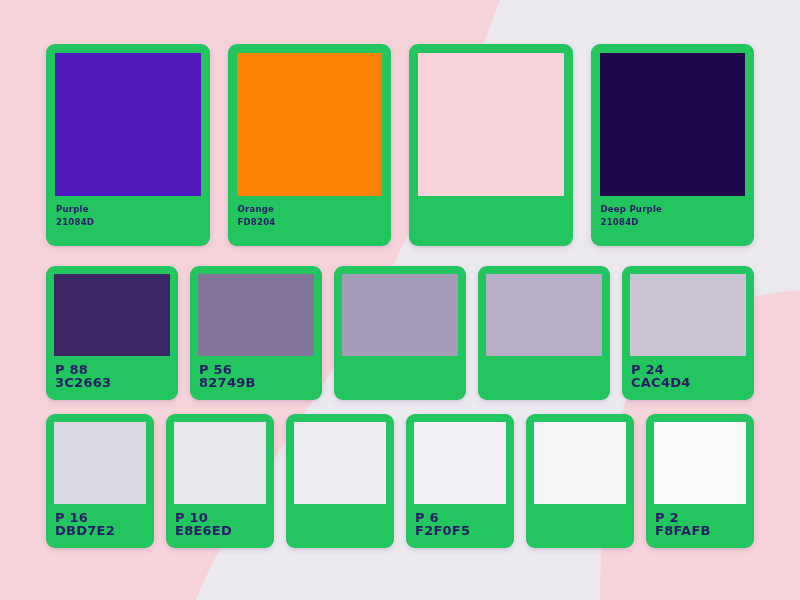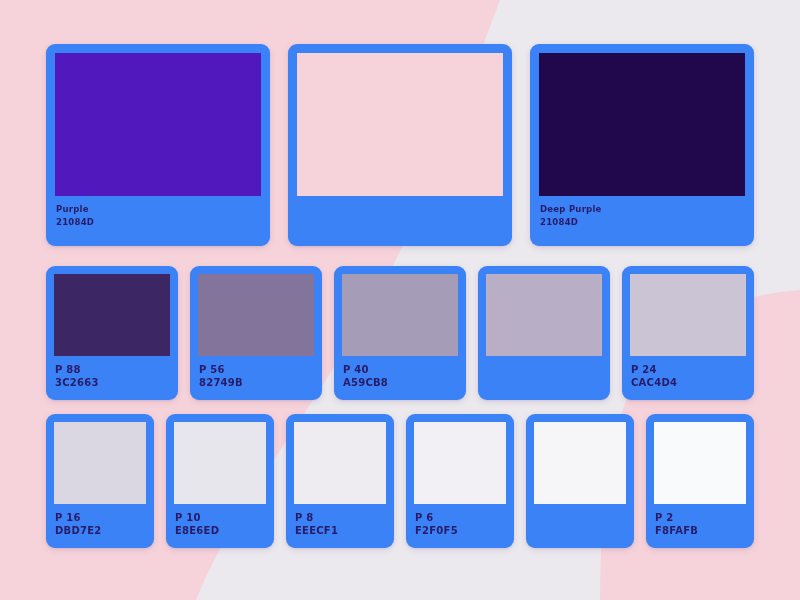--- a/index.html
+++ b/index.html
@@ -37,21 +37,21 @@
 
   .row {
     display: flex;
     width: 100%;
   }
 
   .row-primary   { gap: 18px; margin-bottom: 20px; }
   .row-scale     { gap: 12px; margin-bottom: 14px; }
 
   .card {
-    background: #3b82f6;
+    background: #22c55e;
     border-radius: 9px;
     box-shadow: 0 2px 6px rgba(80,50,110,0.13), 0 1px 2px rgba(80,50,110,0.08);
     display: flex;
     flex-direction: column;
   }
 
   .row-primary .card {
     flex: 1 1 0;
     padding: 9px 9px 0 9px;
     height: 202px;
@@ -74,21 +74,21 @@
   }
 
   .meta {
     padding: 7px 0 0 1px;
   }
 
   .swatch-name,
   .swatch-hex {
     color: #281C68;
     font-weight: bold;
-    font-size: 10px;
+    font-size: 13px;
     letter-spacing: 0.25px;
     line-height: 13px;
     white-space: nowrap;
   }
   .row-primary .swatch-name,
   .row-primary .swatch-hex { font-size: 8.5px; }
 </style>
 </head>
 <body>
 
@@ -103,20 +103,27 @@
   <div class="row row-primary">
 
     <div class="card">
       <div class="chip" style="background:#5118BE;"></div>
       <div class="meta">
         <div class="swatch-name">Purple</div>
         <div class="swatch-hex">21084D</div>
       </div>
     </div>
 
+    <div class="card">
+      <div class="chip" style="background:#FD8204;"></div>
+      <div class="meta">
+        <div class="swatch-name">Orange</div>
+        <div class="swatch-hex">FD8204</div>
+      </div>
+    </div>
 
     <div class="card">
       <div class="chip" style="background:#F6D3DA;"></div>
     </div>
 
     <div class="card">
       <div class="chip" style="background:#21084D;"></div>
       <div class="meta">
         <div class="swatch-name">Deep Purple</div>
         <div class="swatch-hex">21084D</div>
@@ -139,24 +146,20 @@
     <div class="card">
       <div class="chip" style="background:#82749B;"></div>
       <div class="meta">
         <div class="swatch-name">P 56</div>
         <div class="swatch-hex">82749B</div>
       </div>
     </div>
 
     <div class="card">
       <div class="chip" style="background:#A59CB8;"></div>
-      <div class="meta">
-        <div class="swatch-name">P 40</div>
-        <div class="swatch-hex">A59CB8</div>
-      </div>
     </div>
 
     <div class="card">
       <div class="chip" style="background:#B8AFC6;"></div>
     </div>
 
     <div class="card">
       <div class="chip" style="background:#CAC4D4;"></div>
       <div class="meta">
         <div class="swatch-name">P 24</div>
@@ -179,24 +182,20 @@
     <div class="card">
       <div class="chip" style="background:#E8E6ED;"></div>
       <div class="meta">
         <div class="swatch-name">P 10</div>
         <div class="swatch-hex">E8E6ED</div>
       </div>
     </div>
 
     <div class="card">
       <div class="chip" style="background:#EEECF1;"></div>
-      <div class="meta">
-        <div class="swatch-name">P 8</div>
-        <div class="swatch-hex">EEECF1</div>
-      </div>
     </div>
 
     <div class="card">
       <div class="chip" style="background:#F2F0F5;"></div>
       <div class="meta">
         <div class="swatch-name">P 6</div>
         <div class="swatch-hex">F2F0F5</div>
       </div>
     </div>
 

